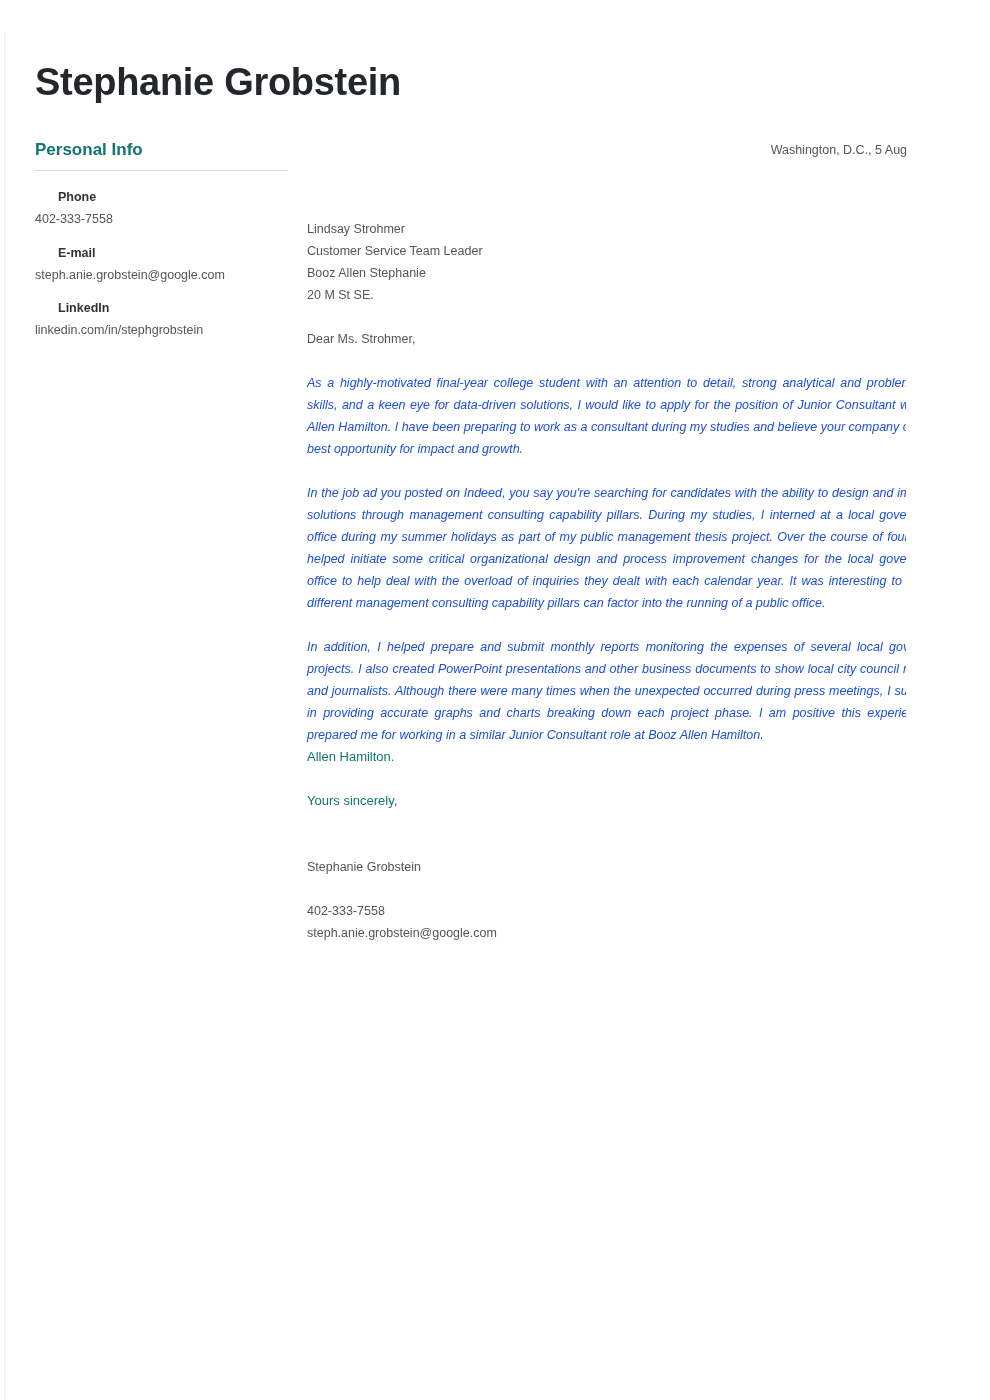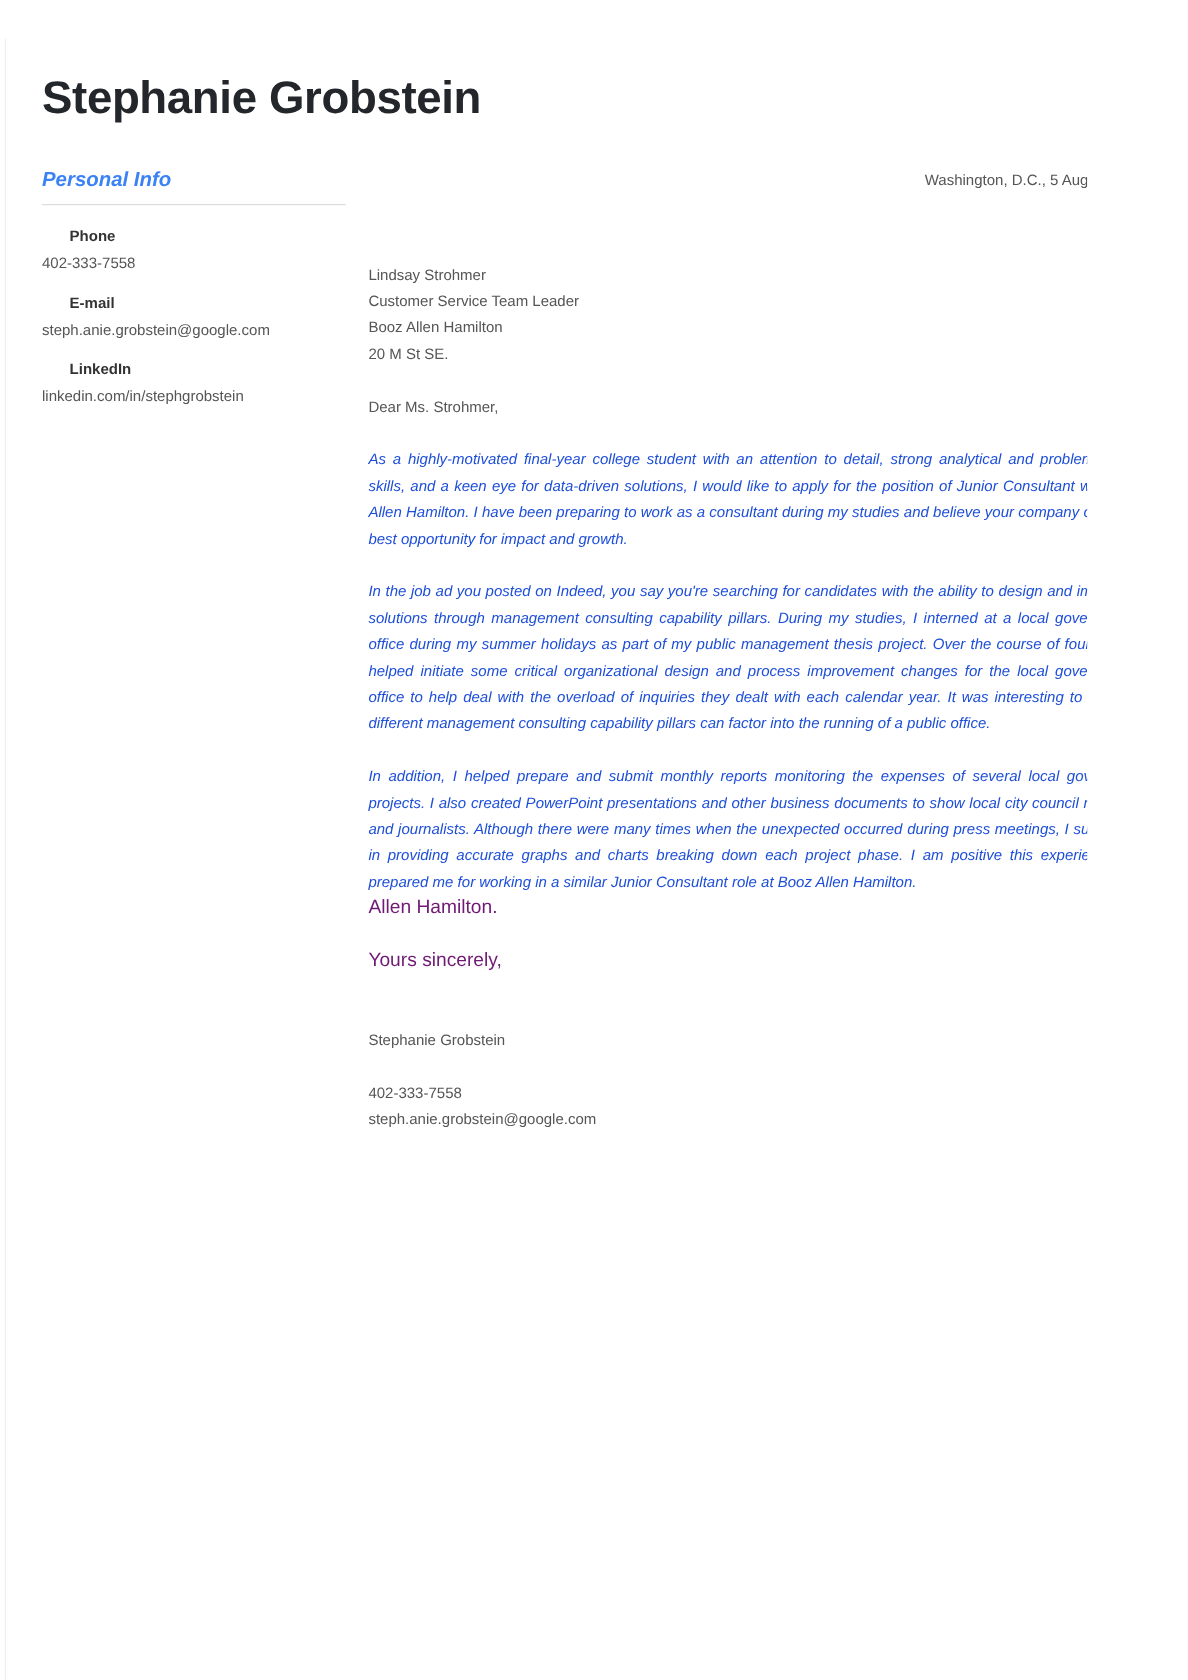--- a/index.html
+++ b/index.html
@@ -49,24 +49,23 @@
   
   .sidebar {
     position: absolute;
     left: 35px;
     top: 108px;
     width: 253px;
   }
   .sidebar-heading {
     font-size: 17px;
     font-weight: bold;
-    color: #3b82f6;
+    color: #0f766e;
     margin: 0 0 10px 0;
     line-height: 1.2;
-    font-style: italic;
   }
   .sidebar-divider {
     width: 253px;
     height: 1px;
     background: #dcdcdc;
     margin-bottom: 17px;
   }
   .info-block {
     margin-bottom: 15px;
   }
@@ -116,22 +115,22 @@
     line-height: 22px;
     text-align: justify;
     text-justify: inter-word;
     margin-top: 22px;
     font-style: italic;
   }
   .para-last-line {
     text-align: left;
   }
   .closing {
-    font-size: 16px;
-    color: #701a75;
+    font-size: 13px;
+    color: #0f766e;
     line-height: 22px;
     margin-top: 22px;
   }
   .sign-name {
     font-size: 12.5px;
     color: #555555;
     line-height: 22px;
     margin-top: 44px;
   }
   .sign-contact {
@@ -175,21 +174,21 @@
 
   </div>
 
   <div class="body-col">
 
     <div class="letter-date">Washington, D.C., 5 August 2019</div>
 
     <div>
       <div class="addr-line">Lindsay Strohmer</div>
       <div class="addr-line">Customer Service Team Leader</div>
-      <div class="addr-line">Booz Allen Hamilton</div>
+      <div class="addr-line">Booz Allen Stephanie</div>
       <div class="addr-line">20 M St SE.</div>
     </div>
 
     <div class="salutation">Dear Ms. Strohmer,</div>
 
     <div class="para">As a highly-motivated final-year college student with an attention to detail, strong analytical and problem-solving skills, and a keen eye for data-driven solutions, I would like to apply for the position of Junior Consultant with Booz Allen Hamilton. I have been preparing to work as a consultant during my studies and believe your company offers the best opportunity for impact and growth.</div>
 
     <div class="para">In the job ad you posted on Indeed, you say you're searching for candidates with the ability to design and implement solutions through management consulting capability pillars. During my studies, I interned at a local governmental office during my summer holidays as part of my public management thesis project. Over the course of four years, I helped initiate some critical organizational design and process improvement changes for the local governmental office to help deal with the overload of inquiries they dealt with each calendar year. It was interesting to see how different management consulting capability pillars can factor into the running of a public office.</div>
 
     <div class="para">In addition, I helped prepare and submit monthly reports monitoring the expenses of several local government projects. I also created PowerPoint presentations and other business documents to show local city council members and journalists. Although there were many times when the unexpected occurred during press meetings, I succeeded in providing accurate graphs and charts breaking down each project phase. I am positive this experience has prepared me for working in a similar Junior Consultant role at Booz Allen Hamilton.</div>

